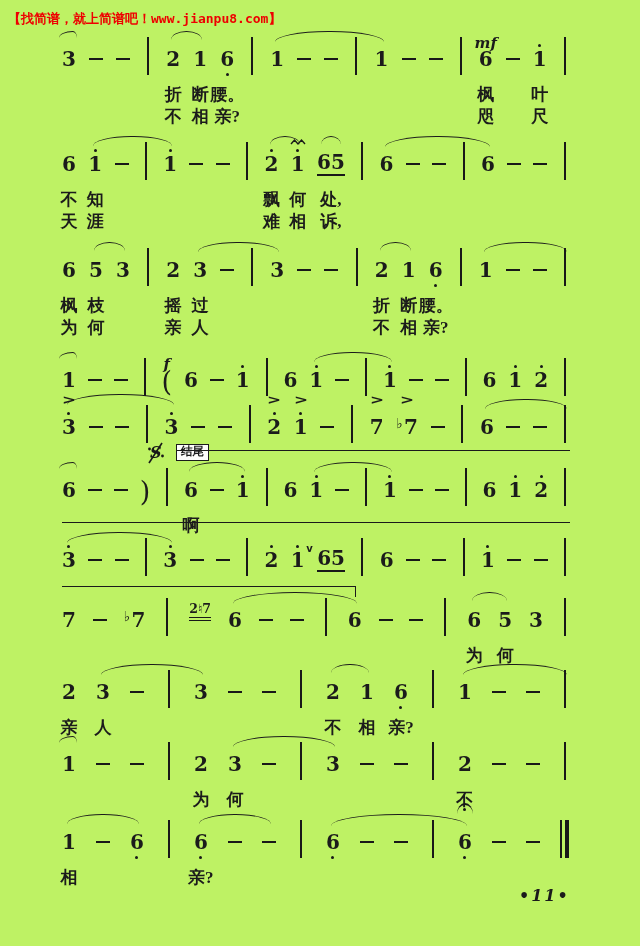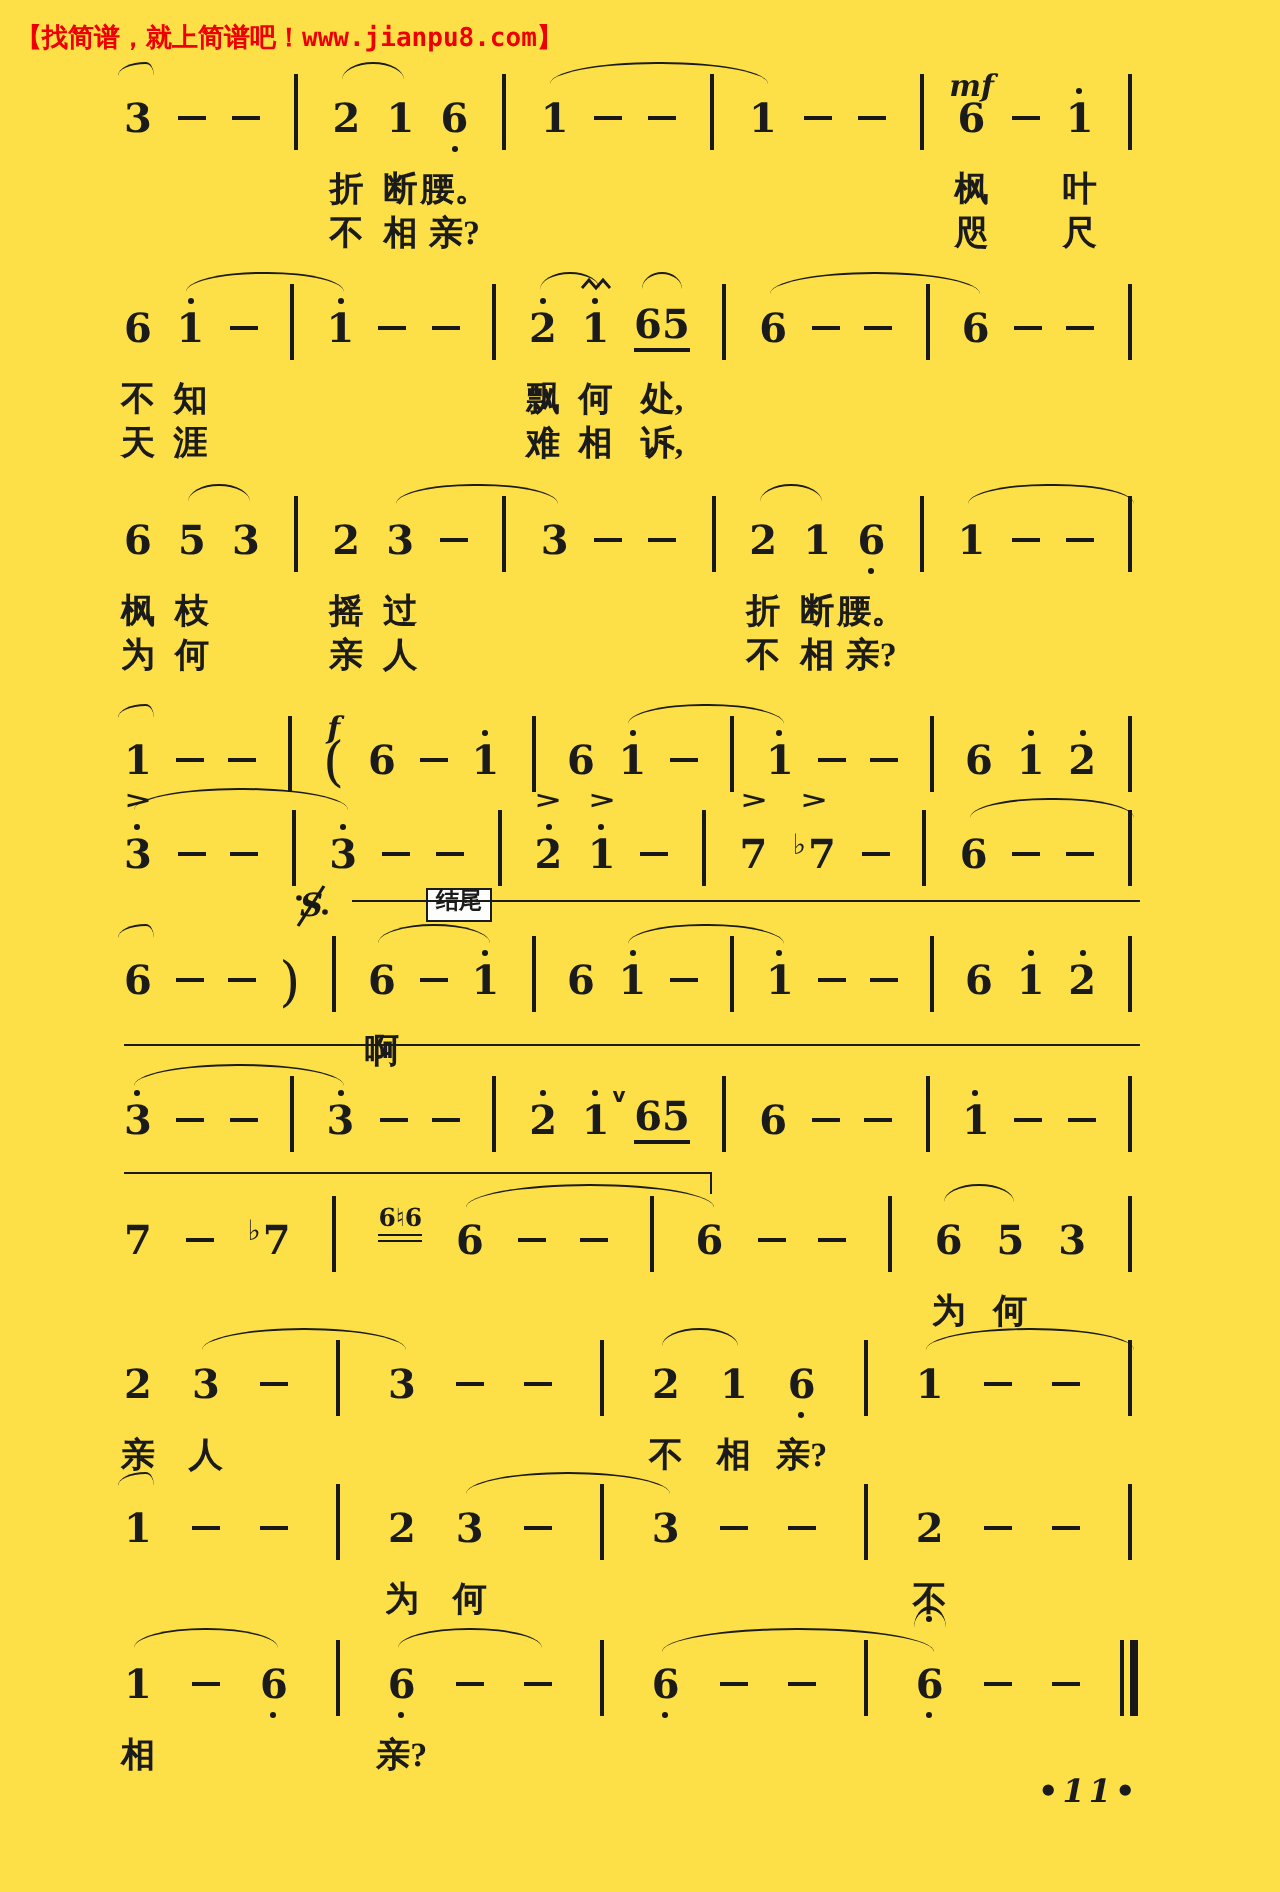--- a/index.html
+++ b/index.html
@@ -1,16 +1,16 @@
 <!DOCTYPE html>
 <html><head>
 <meta charset="utf-8">
 <style>
   html,body{margin:0;padding:0;width:640px;height:946px;background:#ffffff;overflow:hidden;}
-  .page{position:relative;width:640px;height:946px;background:#fde047;font-family:"DejaVu Serif",serif;color:#1b1b1b;}
+  .page{position:relative;width:640px;height:946px;background:#bef264;font-family:"DejaVu Serif",serif;color:#1b1b1b;}
   .watermark{position:absolute;left:8px;top:10px;font-family:"DejaVu Sans Mono",monospace;font-size:13px;font-weight:bold;white-space:nowrap;}
   .sheet{position:absolute;left:0;top:0;width:640px;height:946px;}
   .music-line{position:absolute;left:62px;width:508px;height:110px;}
   .note-row{display:flex;justify-content:space-between;align-items:flex-start;width:100%;}
   .tok{position:relative;display:flex;flex-direction:column;align-items:center;padding-top:18px;min-width:10px;}
   .z-hi{height:6px;display:flex;align-items:flex-end;justify-content:center;}
   .z-dig{height:24px;display:flex;align-items:center;justify-content:center;font-weight:bold;font-size:20px;line-height:1;}
   .z-lo{height:7px;display:flex;align-items:flex-start;justify-content:center;padding-top:2px;}
   .dot{width:3px;height:3px;border-radius:50%;background:#181818;}
   .digit-wrap{display:inline-flex;flex-direction:column;align-items:stretch;}
@@ -1131,21 +1131,21 @@
             <span class="z-hi"></span>
             <span class="z-dig">
               <span class="vbar"></span>
             </span>
             <span class="z-lo"></span>
           </span>
         </div>
         <div class="slur" style="left: 127px; width: 56px; height: 8.68px; top: 8px;"></div>
         <div class="slur" style="left: 252px; width: 78px; height: 9.34px; top: 8px;"></div>
         <div class="tiein" style="left: -3px; top: 8px;"></div>
-        <div class="labelbox" style="left: 114px; top: -10px; margin-left: 37px;">结尾</div>
+        <div class="labelbox" style="left: 114px; top: -10px;">结尾</div>
         <div class="bracket" style="left: 114px; width: 394px; top: -4px;"></div>
       </div>
       <div class="music-line" style="top: 524px;">
         <div class="note-row">
           <span class="tok">
             <span class="z-hi">
               <span class="dot"></span>
             </span>
             <span class="z-dig">
               <span class="digit-wrap">
@@ -1344,21 +1344,21 @@
             <span class="z-hi"></span>
             <span class="z-dig">
               <span class="vbar"></span>
             </span>
             <span class="z-lo"></span>
           </span>
           <span class="tok">
             <span class="z-hi"></span>
             <span class="z-dig">
               <span class="digit-wrap grace">
-                <span class="digit-row">6♮6</span>
+                <span class="digit-row">2♮7</span>
                 <span class="ul-line"></span>
                 <span class="ul-line"></span>
               </span>
             </span>
             <span class="z-lo"></span>
           </span>
           <span class="tok">
             <span class="z-hi"></span>
             <span class="z-dig">
               <span class="digit-wrap">

